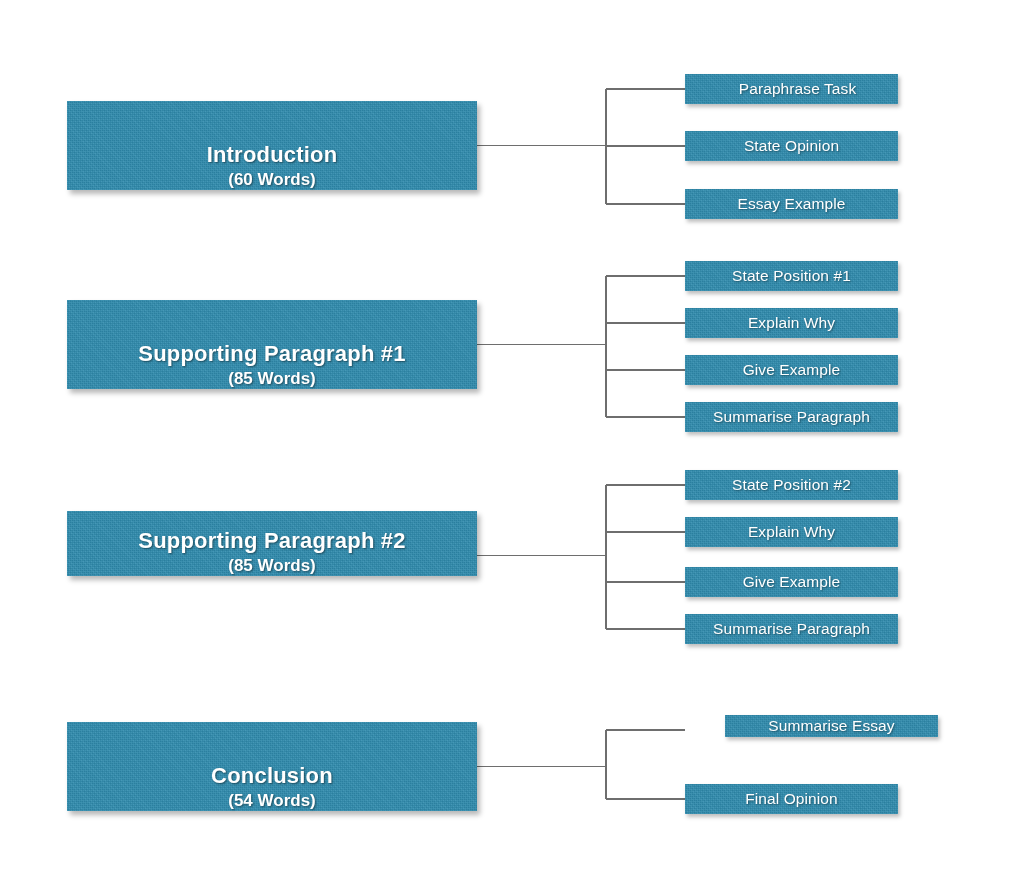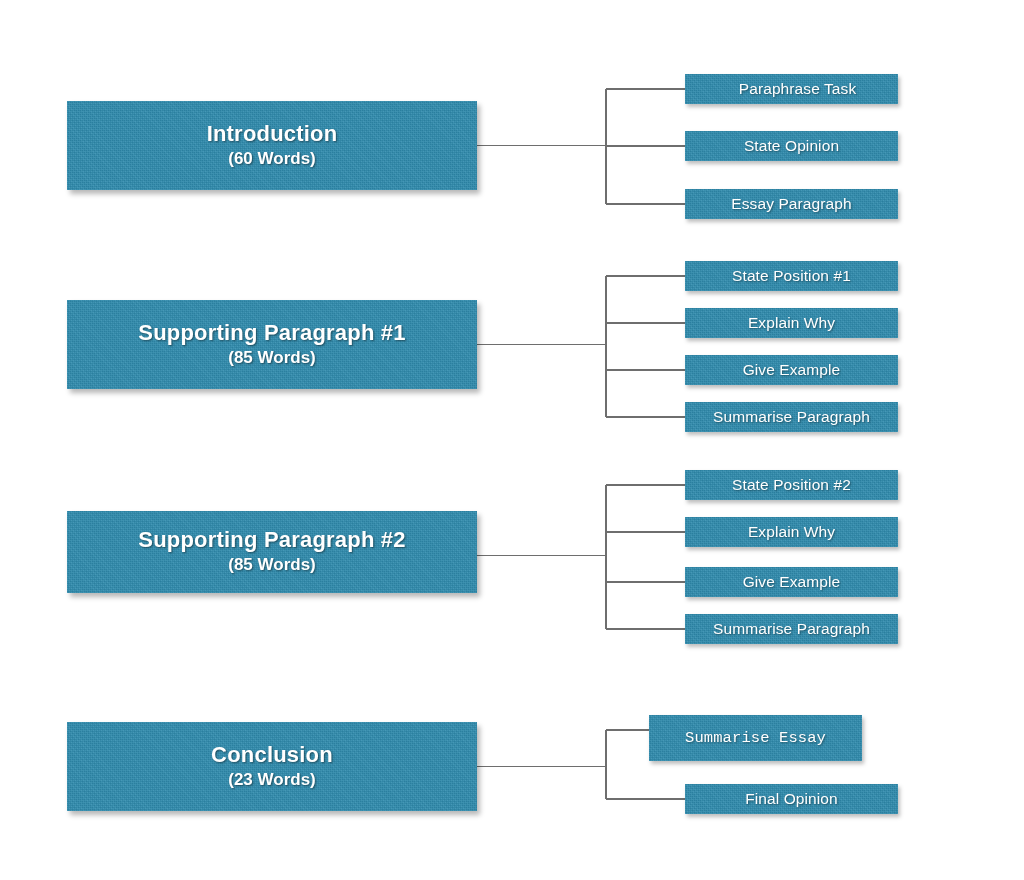--- a/index.html
+++ b/index.html
@@ -56,20 +56,21 @@
     text-align: center;
     text-shadow: 1px 1px 2px rgba(0,0,0,0.45);
     user-select: none;
   }
 
   
   .stage-node {
     width: 410px;
     height: 89px;
     left: 67px;
+    justify-content: flex-end;
   }
   .stage-title {
     font-size: 22px;
     font-weight: bold;
     letter-spacing: 0.2px;
     line-height: 1.12;
   }
   .stage-words {
     font-size: 17px;
     font-weight: bold;
@@ -123,59 +124,59 @@
         <div class="stage-title">Introduction</div>
         <div class="stage-words">(60 Words)</div>
       </div>
       <div class="node step-node" style="left: 685px; top: 74px; width: 213px; height: 30px; padding-left: 12px;">
         <div class="step-label">Paraphrase Task</div>
       </div>
       <div class="node step-node" style="left: 685px; top: 131px; width: 213px; height: 30px;">
         <div class="step-label">State Opinion</div>
       </div>
       <div class="node step-node" style="left: 685px; top: 189px; width: 213px; height: 30px;">
-        <div class="step-label">Essay Paragraph</div>
+        <div class="step-label">Essay Example</div>
       </div>
       <div class="node stage-node" style="left: 67px; top: 300px; width: 410px; height: 89px;">
         <div class="stage-title">Supporting Paragraph #1</div>
         <div class="stage-words">(85 Words)</div>
       </div>
       <div class="node step-node" style="left: 685px; top: 261px; width: 213px; height: 30px; text-align: center;">
         <div class="step-label">State Position #1</div>
       </div>
       <div class="node step-node" style="left: 685px; top: 308px; width: 213px; height: 30px;">
         <div class="step-label">Explain Why</div>
       </div>
       <div class="node step-node" style="left: 685px; top: 355px; width: 213px; height: 30px;">
         <div class="step-label">Give Example</div>
       </div>
       <div class="node step-node" style="left: 685px; top: 402px; width: 213px; height: 30px;">
         <div class="step-label">Summarise Paragraph</div>
       </div>
-      <div class="node stage-node" style="left: 67px; top: 511px; width: 410px; height: 82px;">
+      <div class="node stage-node" style="left: 67px; top: 511px; width: 410px; height: 65px;">
         <div class="stage-title">Supporting Paragraph #2</div>
         <div class="stage-words">(85 Words)</div>
       </div>
       <div class="node step-node" style="left: 685px; top: 470px; width: 213px; height: 30px;">
         <div class="step-label">State Position #2</div>
       </div>
       <div class="node step-node" style="left: 685px; top: 517px; width: 213px; height: 30px;">
         <div class="step-label">Explain Why</div>
       </div>
       <div class="node step-node" style="left: 685px; top: 567px; width: 213px; height: 30px;">
         <div class="step-label">Give Example</div>
       </div>
       <div class="node step-node" style="left: 685px; top: 614px; width: 213px; height: 30px;">
         <div class="step-label">Summarise Paragraph</div>
       </div>
       <div class="node stage-node" style="left: 67px; top: 722px; width: 410px; height: 89px;">
         <div class="stage-title">Conclusion</div>
-        <div class="stage-words">(23 Words)</div>
+        <div class="stage-words">(54 Words)</div>
       </div>
-      <div class="node step-node" style="left: 649px; top: 715px; width: 213px; height: 46px; font-family: Liberation Mono, monospace;">
+      <div class="node step-node" style="left: 725px; top: 715px; width: 213px; height: 22px;">
         <div class="step-label">Summarise Essay</div>
       </div>
       <div class="node step-node" style="left: 685px; top: 784px; width: 213px; height: 30px;">
         <div class="step-label">Final Opinion</div>
       </div>
     </div>
 
 </div>
 
 </body></html>

